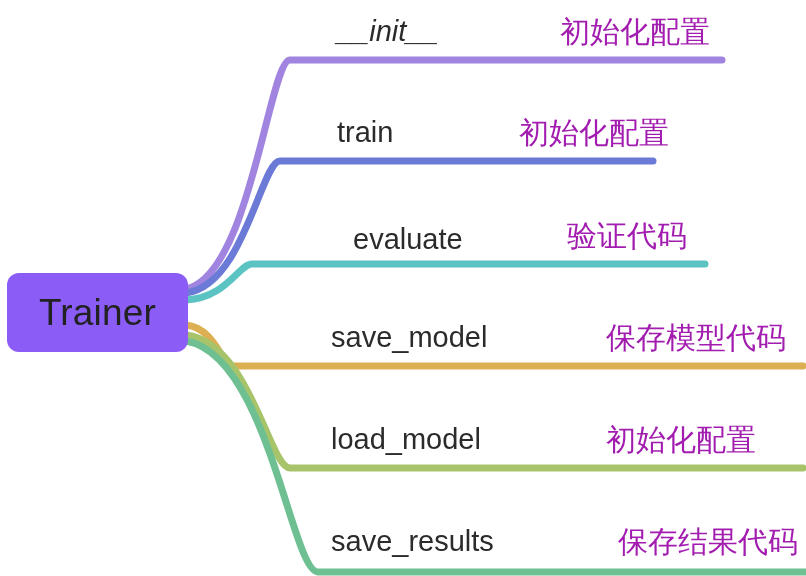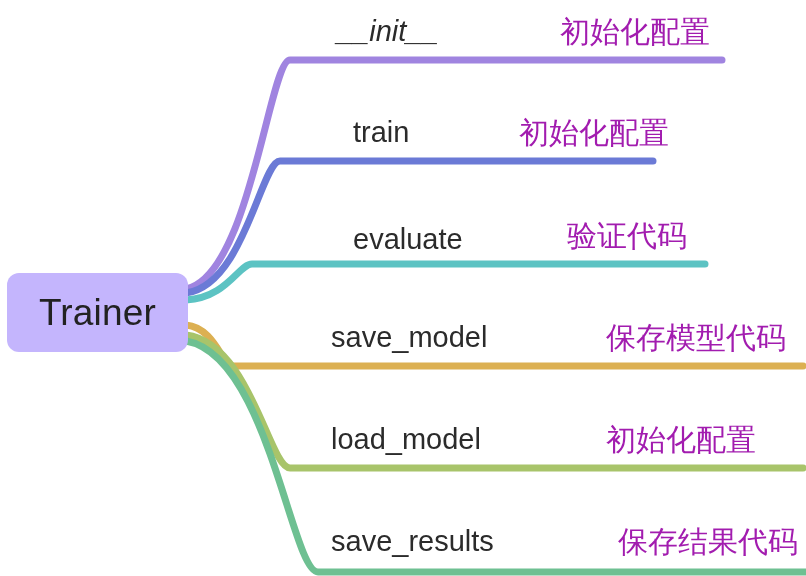--- a/index.html
+++ b/index.html
@@ -30,21 +30,21 @@
     fill: none;
     stroke-linecap: round;
     stroke-linejoin: round;
   }
   #root-node {
     position: absolute;
     left: 7px;
     top: 273px;
     width: 181px;
     height: 79px;
-    background: #c4b5fd;
+    background: #8b5cf6;
     border-radius: 12px;
     display: flex;
     align-items: center;
     justify-content: center;
     box-sizing: border-box;
   }
   #root-node-label {
     font-size: 37px;
     color: #222222;
     letter-spacing: 0.2px;
@@ -80,21 +80,21 @@
       <path d="M 186 341 C 267.84000000000003 354.86, 291.6 572, 318 572 L 806 572" class="branch-path" stroke="#6ec092" stroke-width="7"></path>
     </svg>
 
   <div id="root-node">
     <span id="root-node-label">Trainer</span>
   </div>
 
   <div id="labels-layer">
       <span class="method-name" style="left: 337px; top: 17px; font-style: italic;">__init__</span>
       <span class="desc-text" style="left: 560px; top: 17px;">初始化配置</span>
-      <span class="method-name" style="left: 353px; top: 118px;">train</span>
+      <span class="method-name" style="left: 337px; top: 118px;">train</span>
       <span class="desc-text" style="left: 519px; top: 118px;">初始化配置</span>
       <span class="method-name" style="left: 337px; top: 225px; margin-left: 16px;">evaluate</span>
       <span class="desc-text" style="left: 567px; top: 221px;">验证代码</span>
       <span class="method-name" style="left: 331px; top: 323px;">save_model</span>
       <span class="desc-text" style="left: 606px; top: 323px;">保存模型代码</span>
       <span class="method-name" style="left: 331px; top: 425px;">load_model</span>
       <span class="desc-text" style="left: 606px; top: 425px;">初始化配置</span>
       <span class="method-name" style="left: 331px; top: 527px;">save_results</span>
       <span class="desc-text" style="left: 606px; top: 527px; margin-left: 12px;">保存结果代码</span>
     </div>

